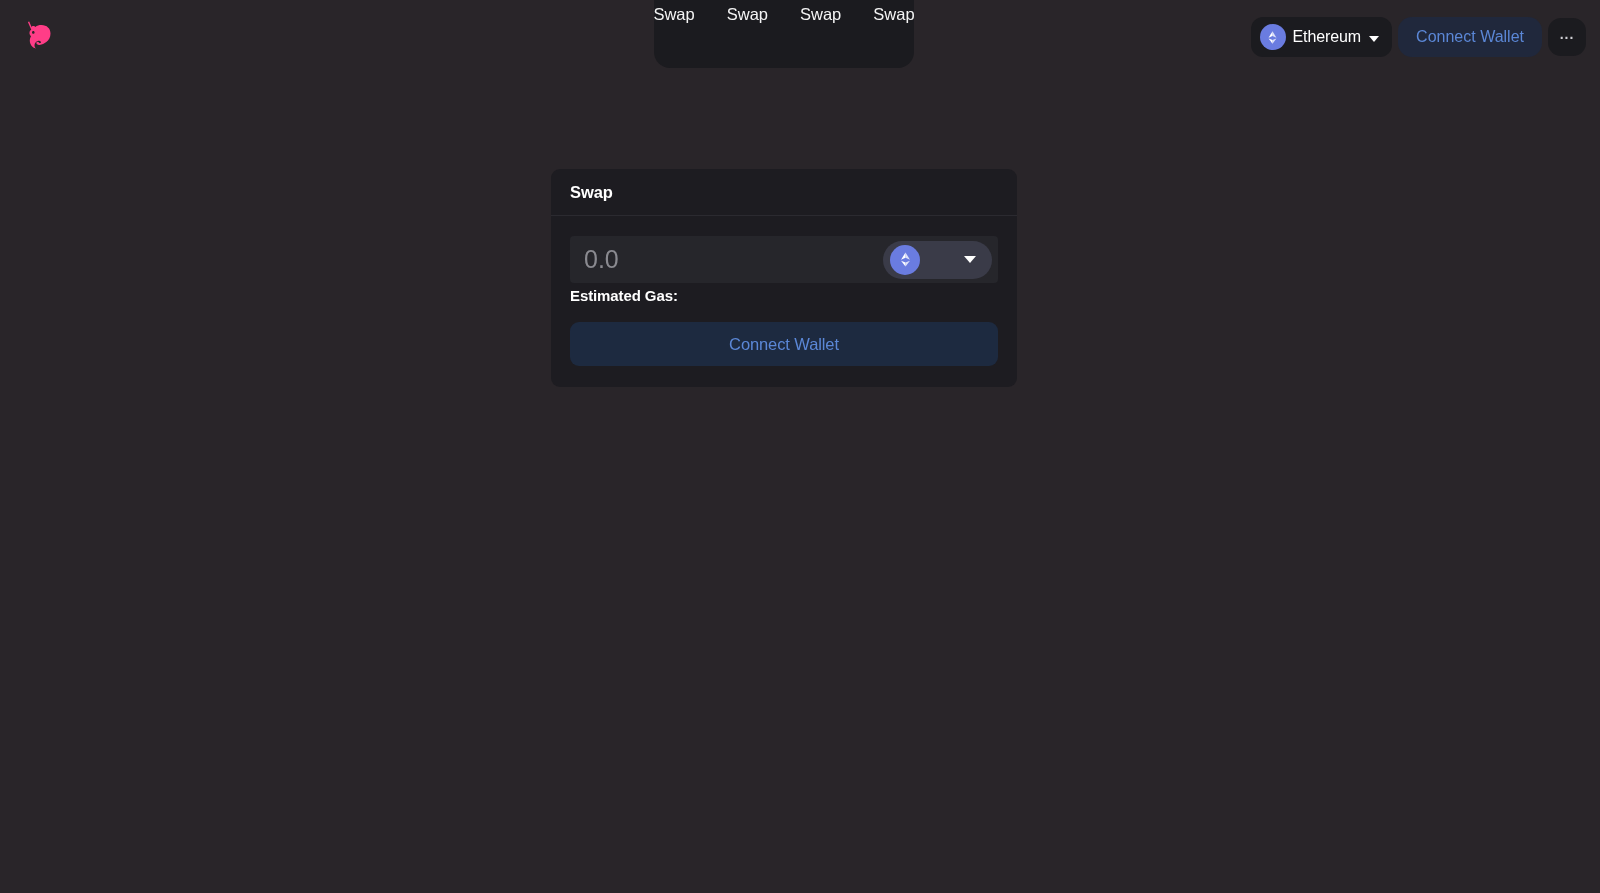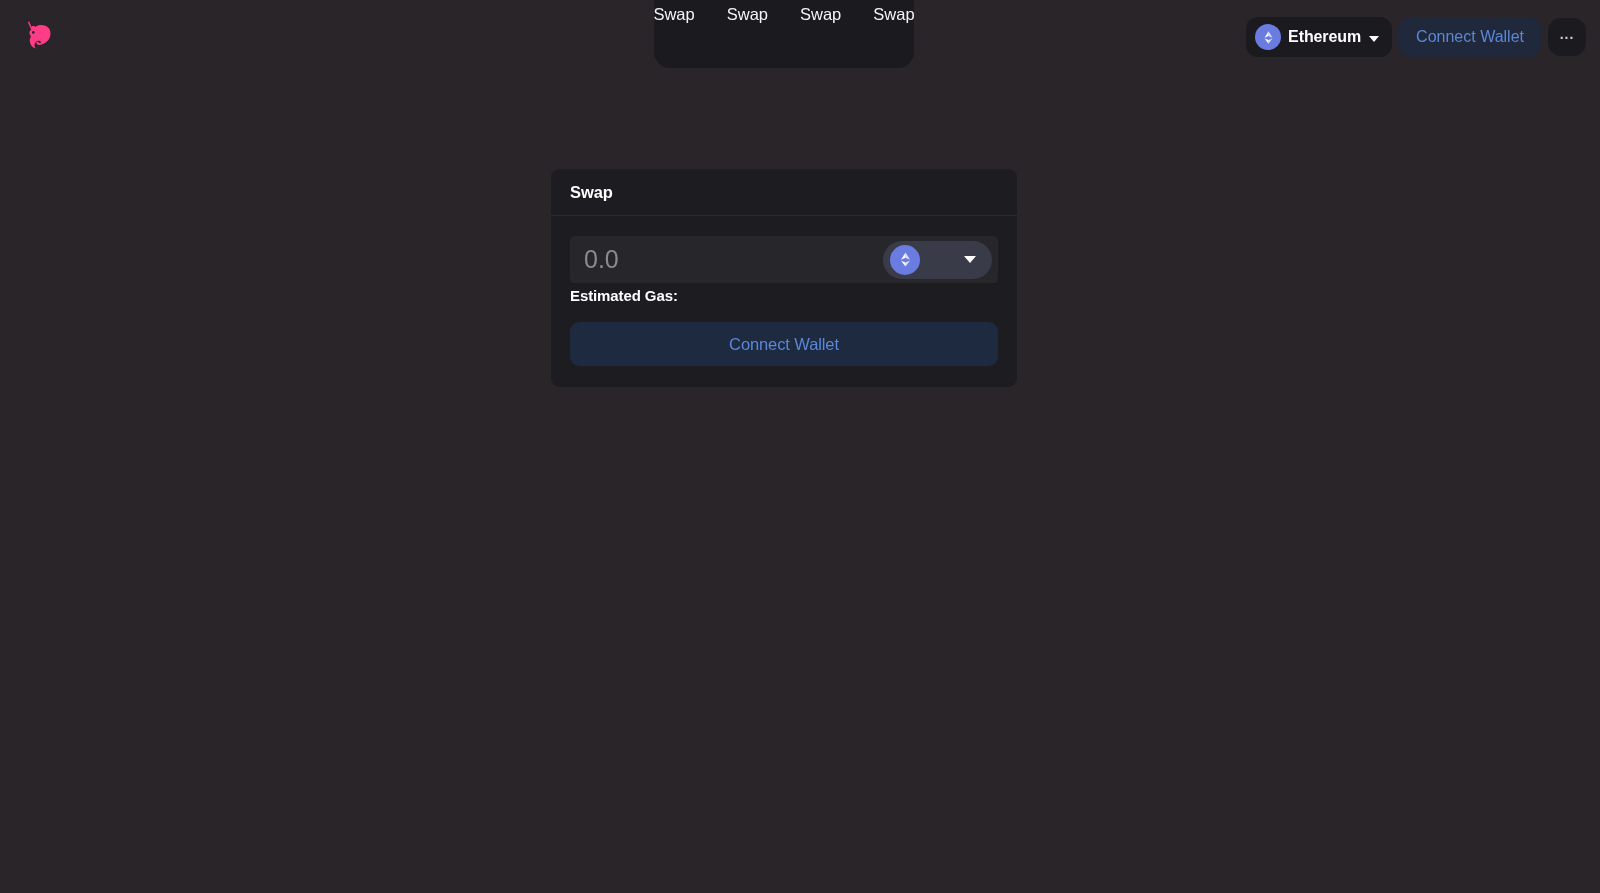--- a/index.html
+++ b/index.html
@@ -88,21 +88,21 @@
     cursor: pointer;
   }
   .chain-chip .eth-badge {
     width: 26px; height: 26px; border-radius: 50%;
     background: #6a7ce0;
     display: flex; align-items: center; justify-content: center;
     flex: 0 0 auto;
   }
   .chain-name {
     font-size: 16px;
-    font-weight: 700;
+    font-weight: 400;
     color: #ffffff;
     letter-spacing: -0.1px;
   }
   .chip-caret {
     width: 0; height: 0;
     border-left: 5px solid transparent;
     border-right: 5px solid transparent;
     border-top: 6px solid #ffffff;
     margin-left: 1px;
     margin-top: 3px;

